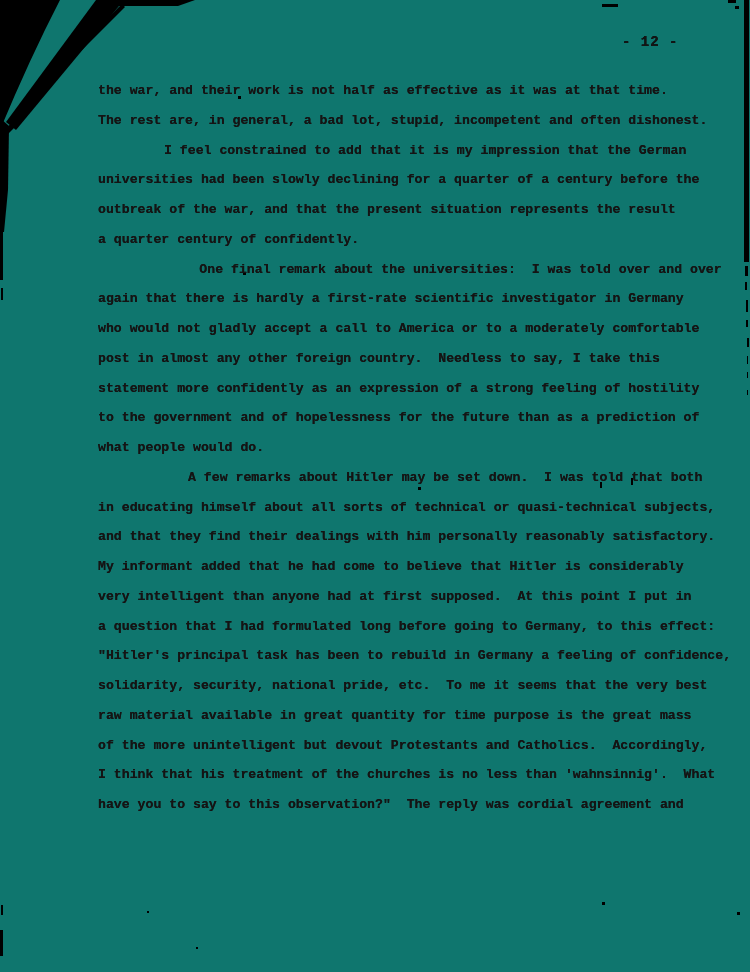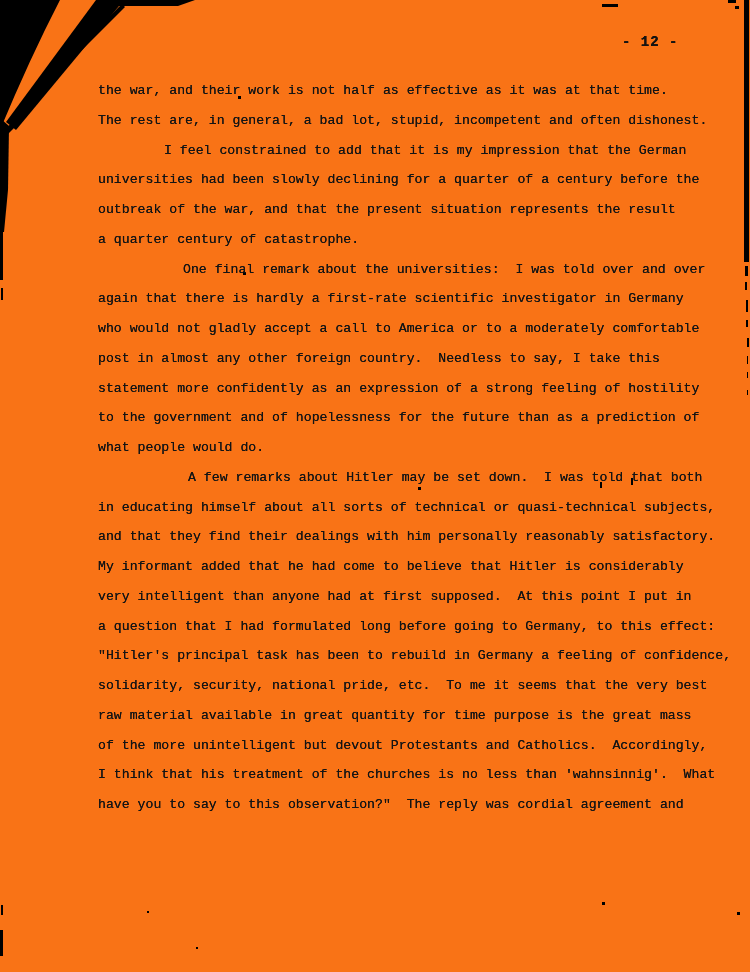--- a/index.html
+++ b/index.html
@@ -1,20 +1,20 @@
 <!DOCTYPE html>
 <html><head>
 <meta charset="utf-8">
 <style>
   html, body { margin: 0; padding: 0; background: #fff; }
   .page {
     position: relative;
     width: 750px;
     height: 972px;
-    background: #f97316;
+    background: #0f766e;
     overflow: hidden;
     font-family: "Liberation Mono", "DejaVu Sans Mono", monospace;
     color: #141414;
   }
   .scan-artifacts {
     position: absolute;
     left: 0; top: 0;
     width: 750px; height: 972px;
     pointer-events: none;
   }
@@ -31,26 +31,26 @@
   .body-text {
     position: absolute;
     left: 98px;
     top: 76px;
     width: 640px;
   }
   .line {
     height: 29.75px;
     line-height: 29.75px;
     font-size: 13.2px;
-    font-weight: 400;
+    font-weight: 700;
     white-space: pre;
     text-shadow: 0 0 0.6px #1a1a1a;
   }
   .indent-a { text-indent: 66px; }
-  .indent-b { text-indent: 85px; }
+  .indent-b { text-indent: 85px; text-align: center; }
   .indent-c { text-indent: 90px; }
 </style>
 </head>
 <body>
 
 <div class="page">
 
   <svg class="scan-artifacts" viewBox="0 0 750 972" xmlns="http://www.w3.org/2000/svg">
 
     <g fill="#000" stroke="none">
@@ -95,21 +95,21 @@
   </svg>
 
   <div class="page-number">- 12 -</div>
 
   <div class="body-text">
     <div class="line">the war, and their work is not half as effective as it was at that time.</div>
     <div class="line">The rest are, in general, a bad lot, stupid, incompetent and often dishonest.</div>
     <div class="line indent-a">I feel constrained to add that it is my impression that the German</div>
     <div class="line">universities had been slowly declining for a quarter of a century before the</div>
     <div class="line">outbreak of the war, and that the present situation represents the result</div>
-    <div class="line">a quarter century of catastrophe.</div>
+    <div class="line">a quarter century of confidently.</div>
     <div class="line indent-b">One final remark about the universities:  I was told over and over</div>
     <div class="line">again that there is hardly a first-rate scientific investigator in Germany</div>
     <div class="line">who would not gladly accept a call to America or to a moderately comfortable</div>
     <div class="line">post in almost any other foreign country.  Needless to say, I take this</div>
     <div class="line">statement more confidently as an expression of a strong feeling of hostility</div>
     <div class="line">to the government and of hopelessness for the future than as a prediction of</div>
     <div class="line">what people would do.</div>
     <div class="line indent-c">A few remarks about Hitler may be set down.  I was told that both</div>
     <div class="line">in educating himself about all sorts of technical or quasi-technical subjects,</div>
     <div class="line">and that they find their dealings with him personally reasonably satisfactory.</div>

